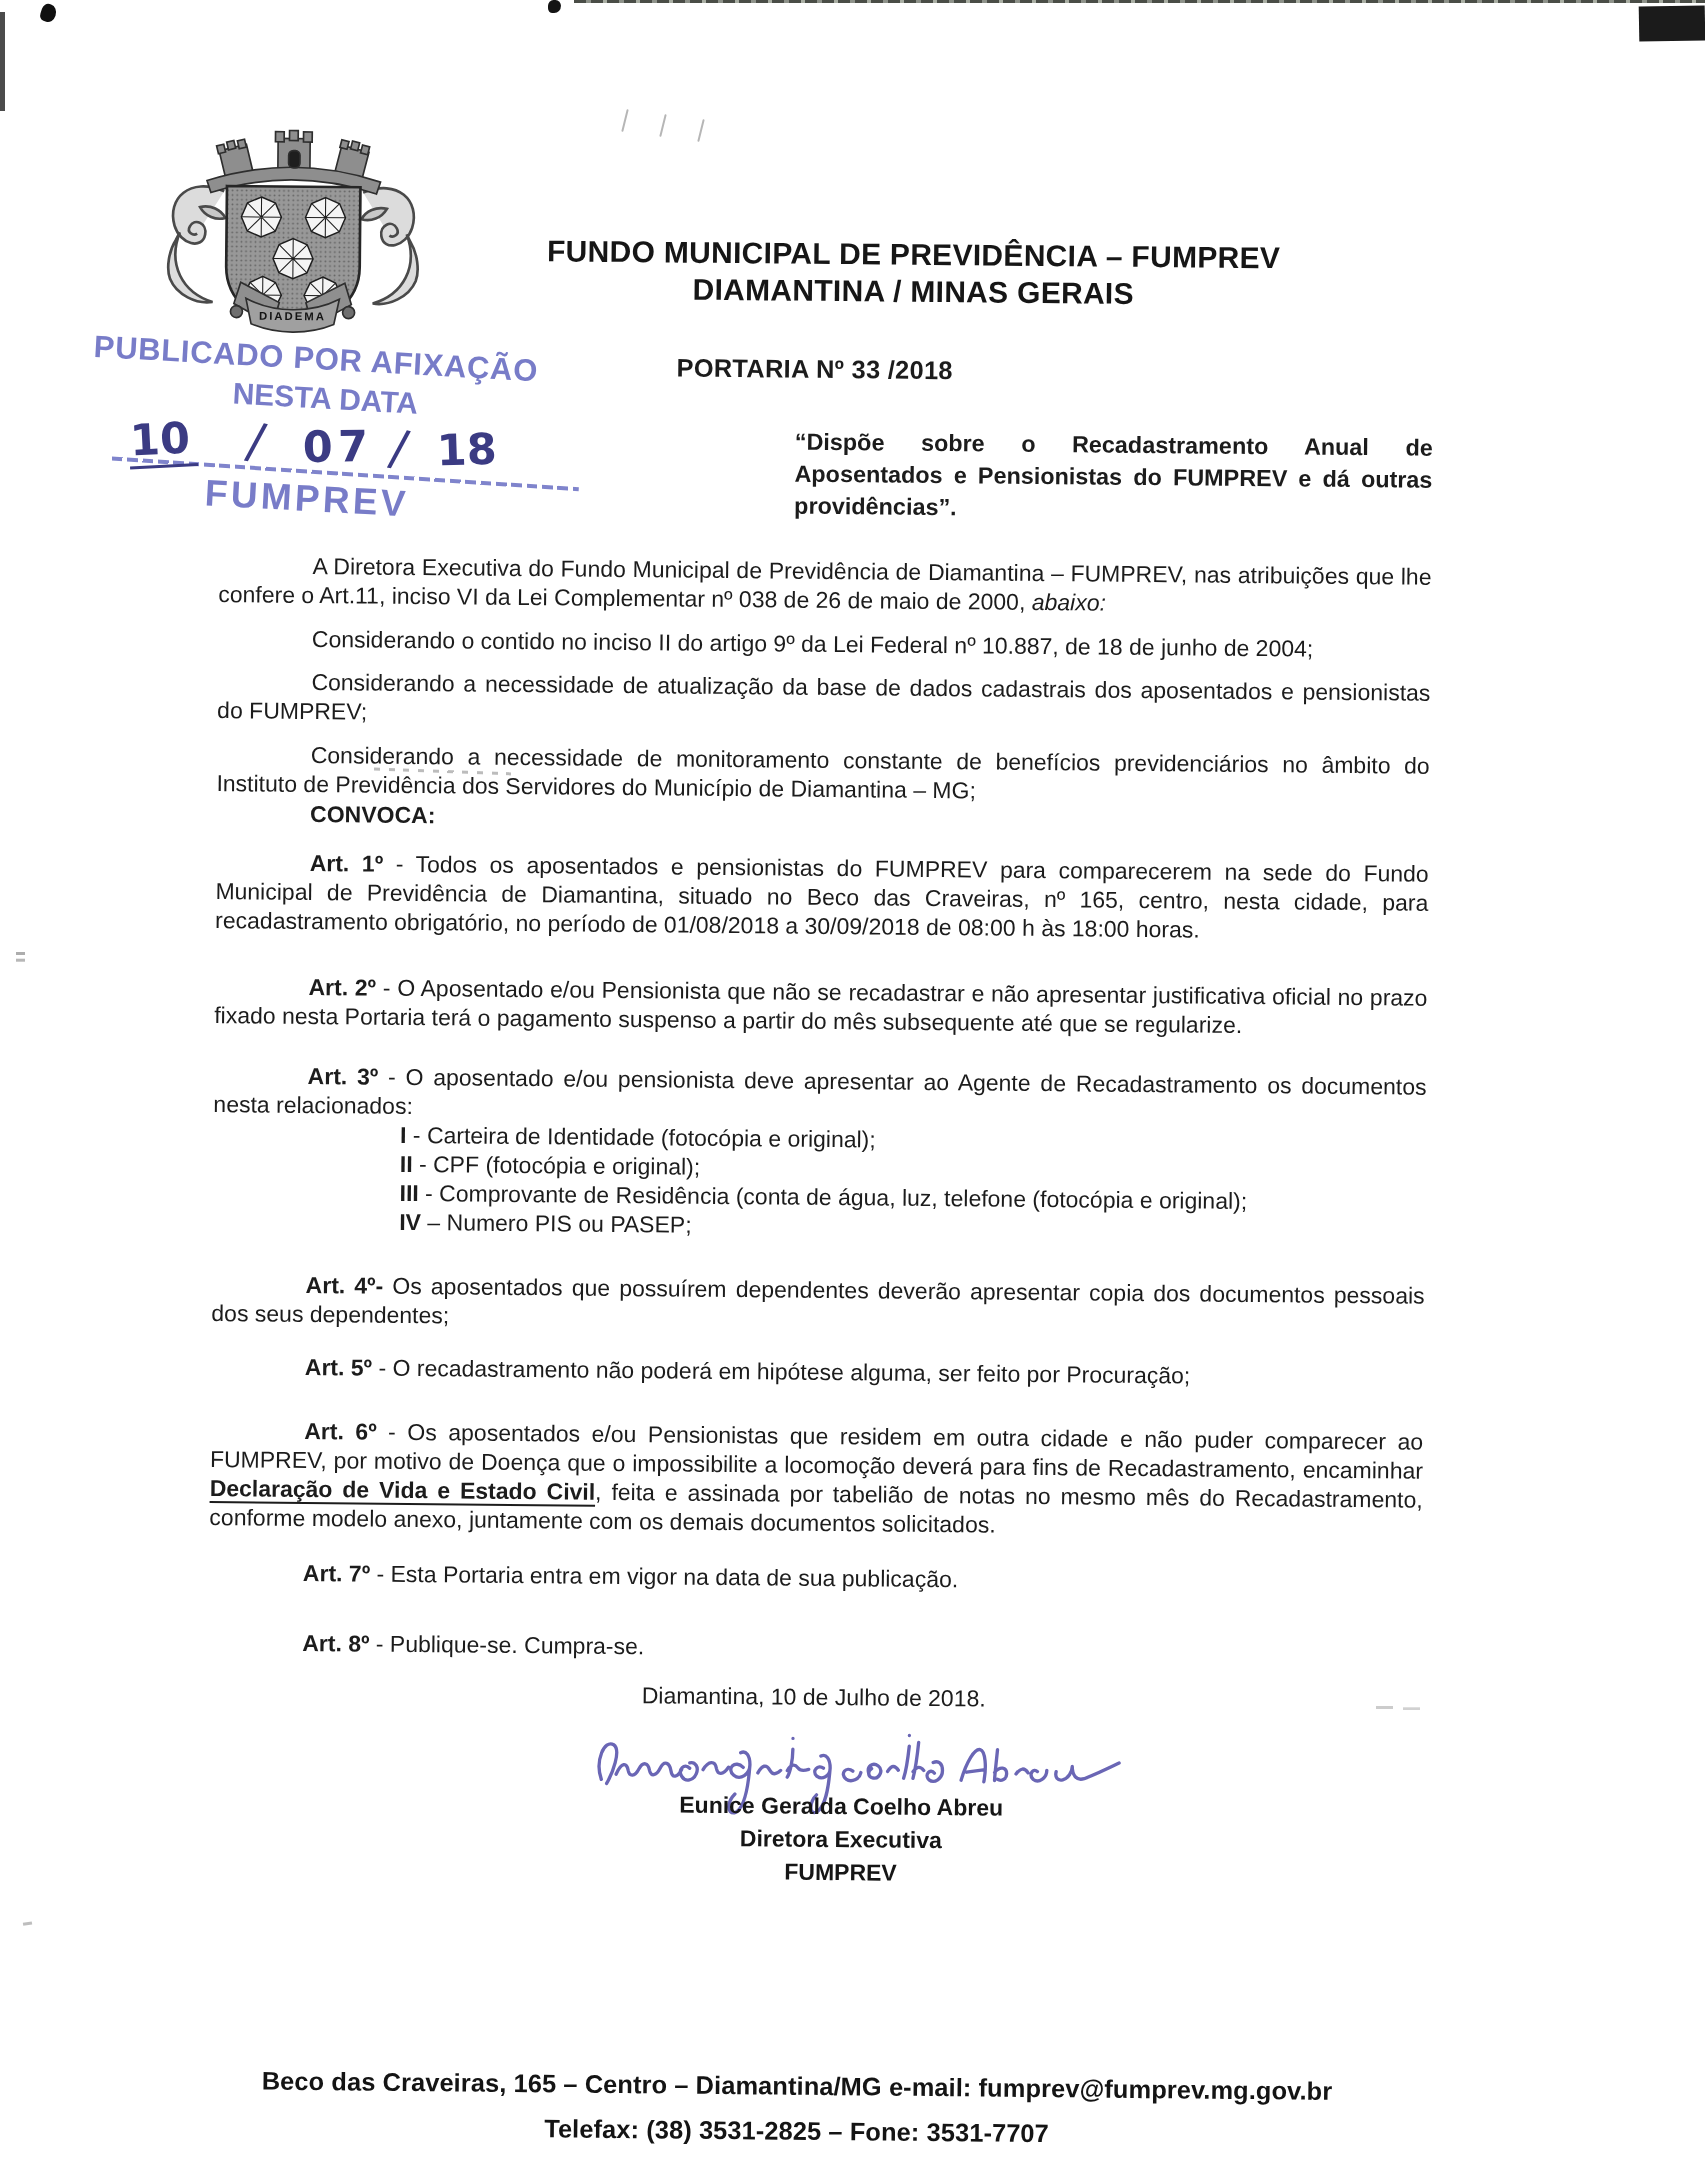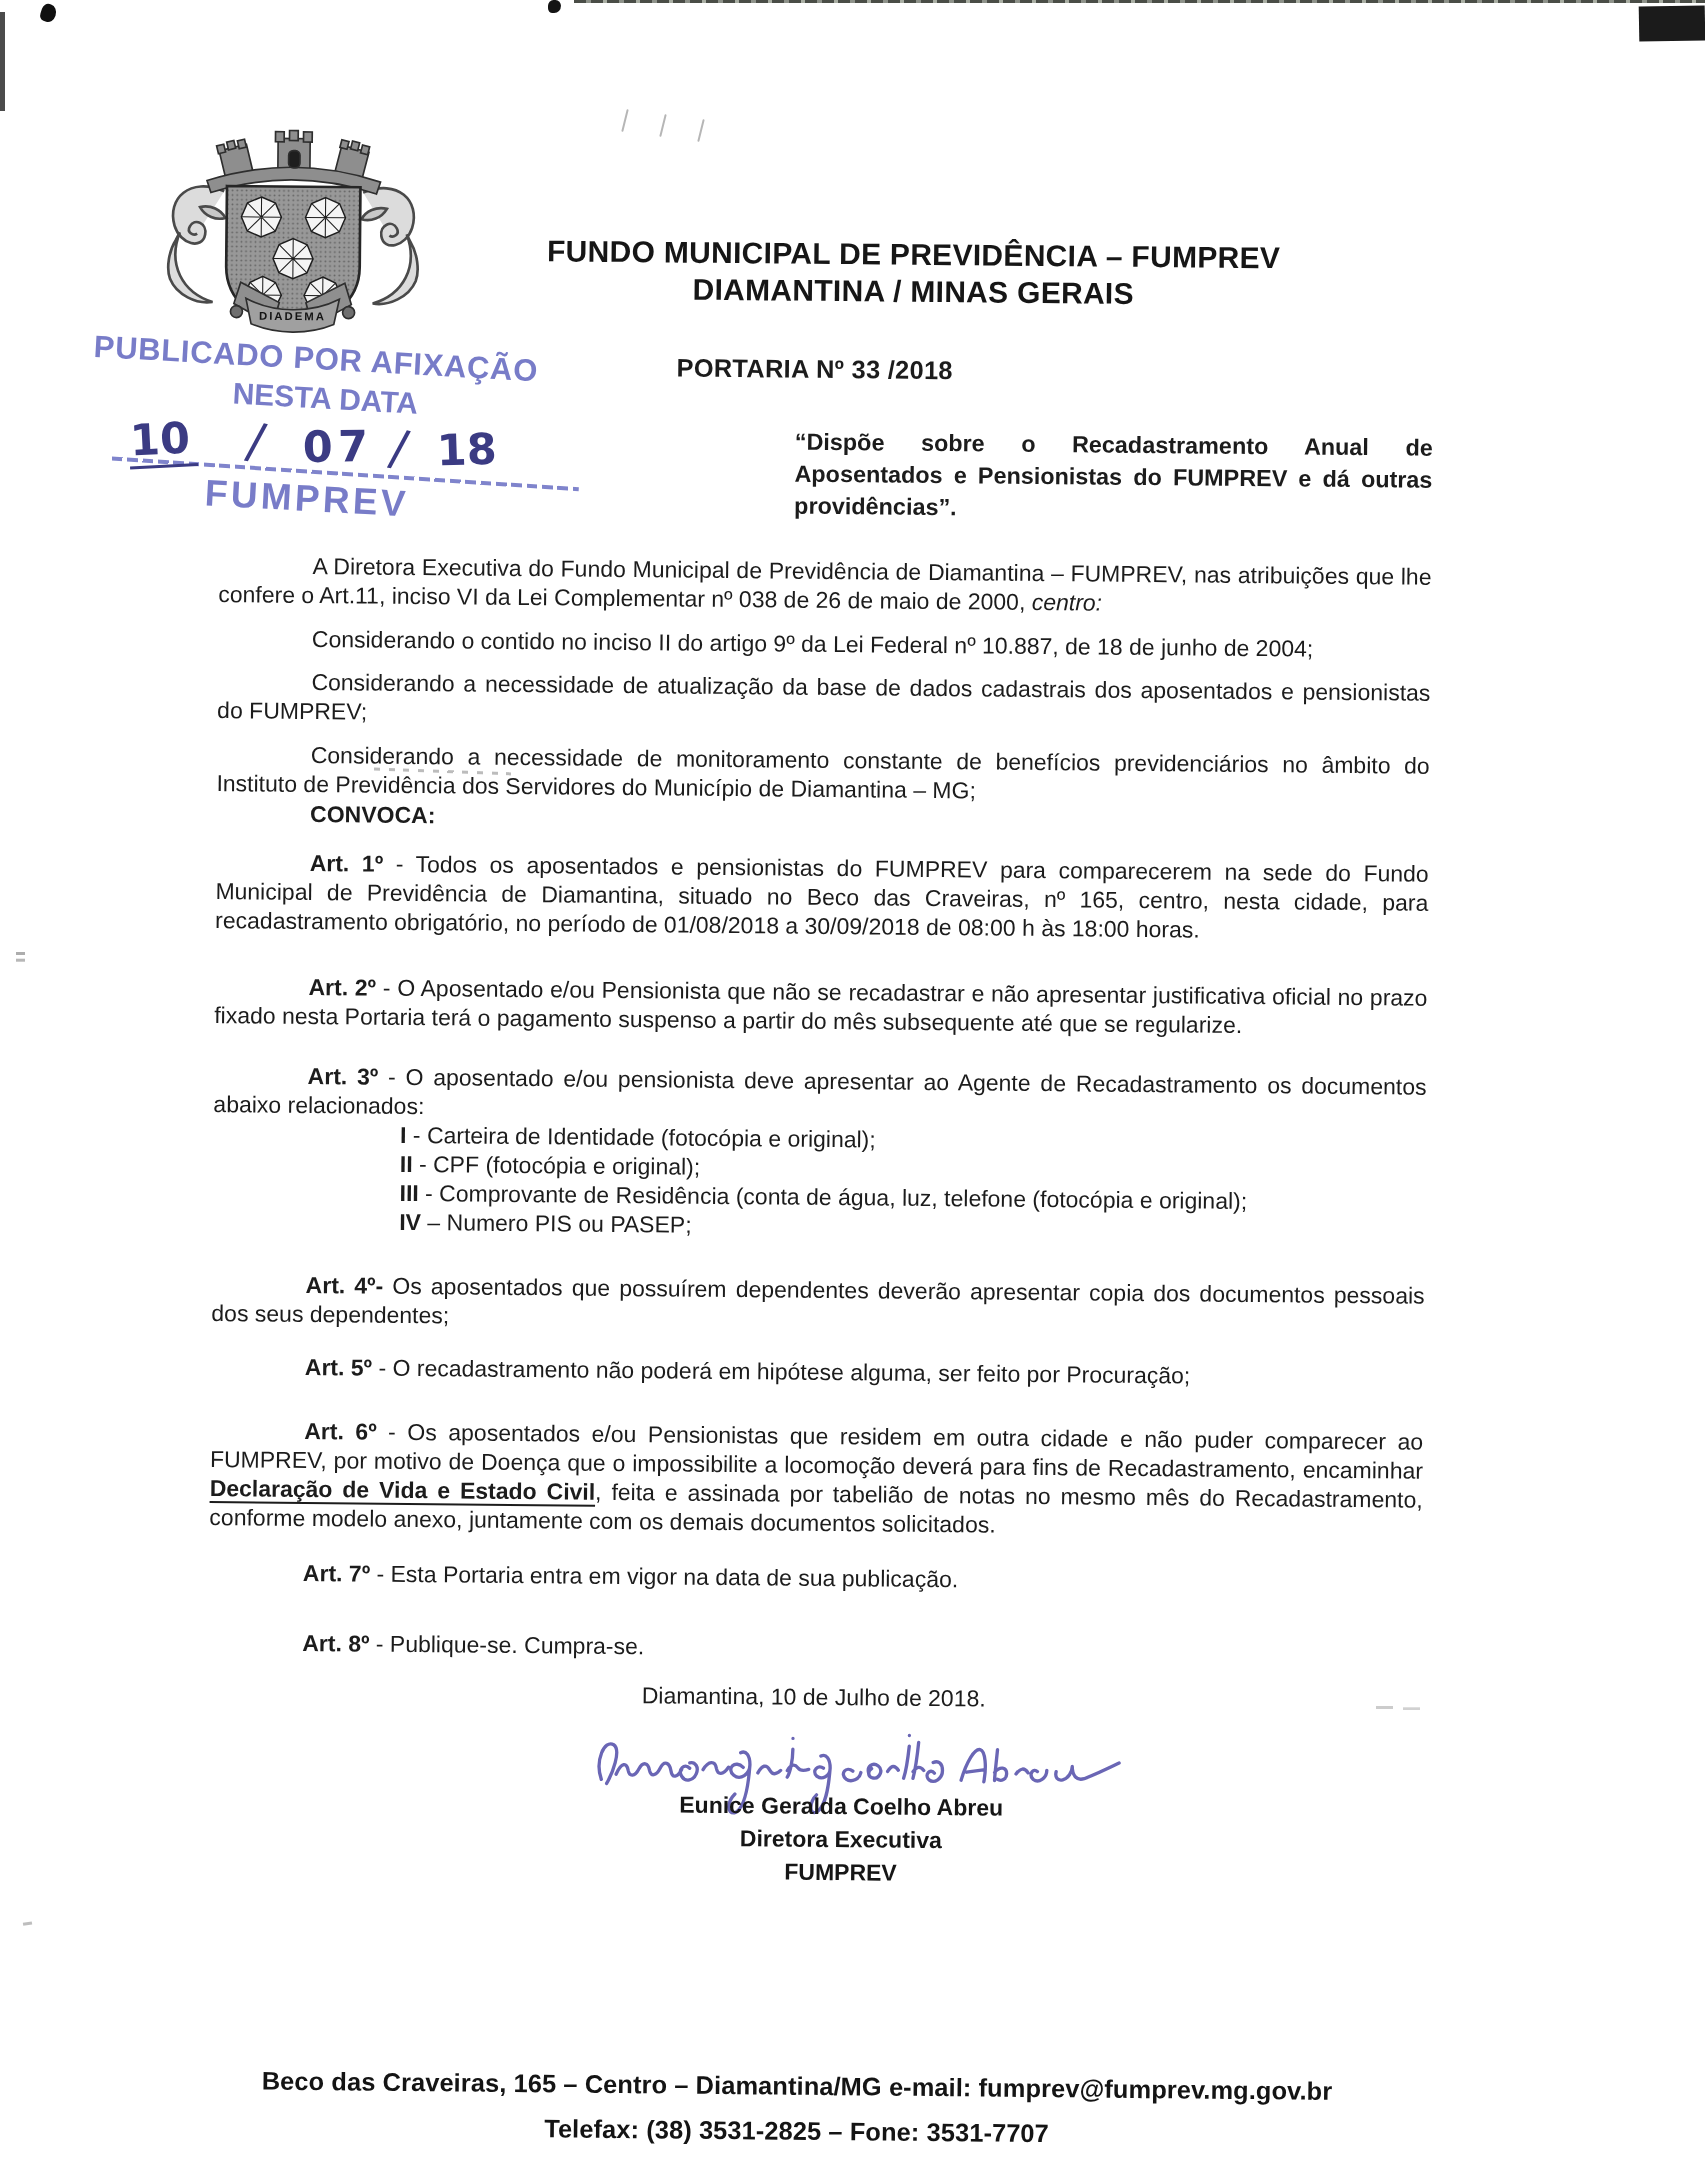--- a/index.html
+++ b/index.html
@@ -186,28 +186,28 @@
         <span class="pen pen-year">18</span>
       </div>
       <div class="stamp-l4">FUMPREV</div>
     </div>
 
     <div class="portaria">PORTARIA Nº 33 /2018</div>
     <div class="epigraph">“Dispõe sobre o Recadastramento Anual de Aposentados e Pensionistas do FUMPREV e dá outras providências”.</div>
 
     <div class="docbody">
 
-      <p class="para"><span>A Diretora Executiva do Fundo Municipal de Previdência de Diamantina – FUMPREV, nas atribuições que lhe confere o Art.11, inciso VI da Lei Complementar nº 038 de 26 de maio de 2000, </span><span class="i">centro:</span></p>
+      <p class="para"><span>A Diretora Executiva do Fundo Municipal de Previdência de Diamantina – FUMPREV, nas atribuições que lhe confere o Art.11, inciso VI da Lei Complementar nº 038 de 26 de maio de 2000, </span><span class="i">abaixo:</span></p>
         <p class="para gap-s"><span>Considerando o contido no inciso II do artigo 9º da Lei Federal nº 10.887, de 18 de junho de 2004;</span></p>
         <p class="para gap-m"><span>Considerando a necessidade de atualização da base de dados cadastrais dos aposentados e pensionistas do FUMPREV;</span></p>
         <p class="para gap-m"><span>Considerando a necessidade de monitoramento constante de benefícios previdenciários no âmbito do Instituto de Previdência dos Servidores do Município de Diamantina – MG;</span></p>
         <p class="para convoca"><span class="b">CONVOCA:</span></p>
         <p class="para gap-l"><span class="b">Art. 1º</span><span> - Todos os aposentados e pensionistas do FUMPREV para comparecerem na sede do Fundo Municipal de Previdência de Diamantina, situado no Beco das Craveiras, nº 165, centro, nesta cidade, para recadastramento obrigatório, no período de 01/08/2018 a 30/09/2018 de 08:00 h às 18:00 horas.</span></p>
         <p class="para gap-xl56"><span class="b">Art. 2º</span><span> - O Aposentado e/ou Pensionista que não se recadastrar e não apresentar justificativa oficial no prazo fixado nesta Portaria terá o pagamento suspenso a partir do mês subsequente até que se regularize.</span></p>
-        <p class="para gap-xl46"><span class="b">Art. 3º</span><span> - O aposentado e/ou pensionista deve apresentar ao Agente de Recadastramento os documentos abaixo relacionados:</span></p>
+        <p class="para gap-xl46"><span class="b">Art. 3º</span><span> - O aposentado e/ou pensionista deve apresentar ao Agente de Recadastramento os documentos nesta relacionados:</span></p>
         <p class="para list"><span class="b">I</span><span> - Carteira de Identidade (fotocópia e original);</span></p>
         <p class="para list"><span class="b">II</span><span> - CPF (fotocópia e original);</span></p>
         <p class="para list"><span class="b">III</span><span> - Comprovante de Residência (conta de água, luz, telefone (fotocópia e original);</span></p>
         <p class="para list"><span class="b">IV</span><span> – Numero PIS ou PASEP;</span></p>
         <p class="para gap-xl52"><span class="b">Art. 4º-</span><span> Os aposentados que possuírem dependentes deverão apresentar copia dos documentos pessoais dos seus dependentes;</span></p>
         <p class="para gap-xl36"><span class="b">Art. 5º</span><span> - O recadastramento não poderá em hipótese alguma, ser feito por Procuração;</span></p>
         <p class="para gap-xl52"><span class="b">Art. 6º</span><span> - Os aposentados e/ou Pensionistas que residem em outra cidade e não puder comparecer ao FUMPREV, por motivo de Doença que o impossibilite a locomoção deverá para fins de Recadastramento, encaminhar </span><span class="b u">Declaração de Vida e Estado Civil</span><span>, feita e assinada por tabelião de notas no mesmo mês do Recadastramento, conforme modelo anexo, juntamente com os demais documentos solicitados.</span></p>
         <p class="para gap-xl38"><span class="b">Art. 7º</span><span> - Esta Portaria entra em vigor na data de sua publicação.</span></p>
         <p class="para gap-xl62"><span class="b">Art. 8º</span><span> - Publique-se. Cumpra-se.</span></p>
         <p class="para dateline">Diamantina, 10 de Julho de 2018.</p>

